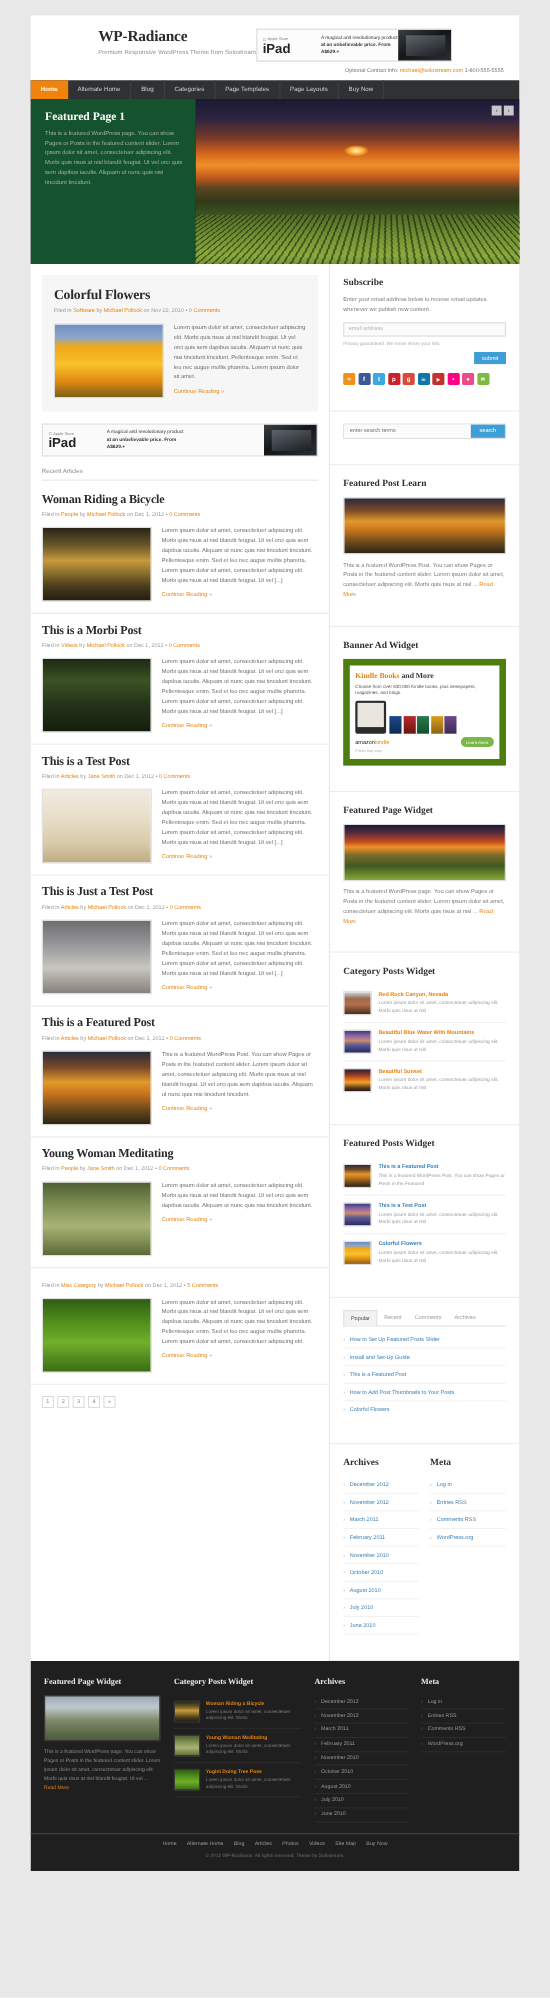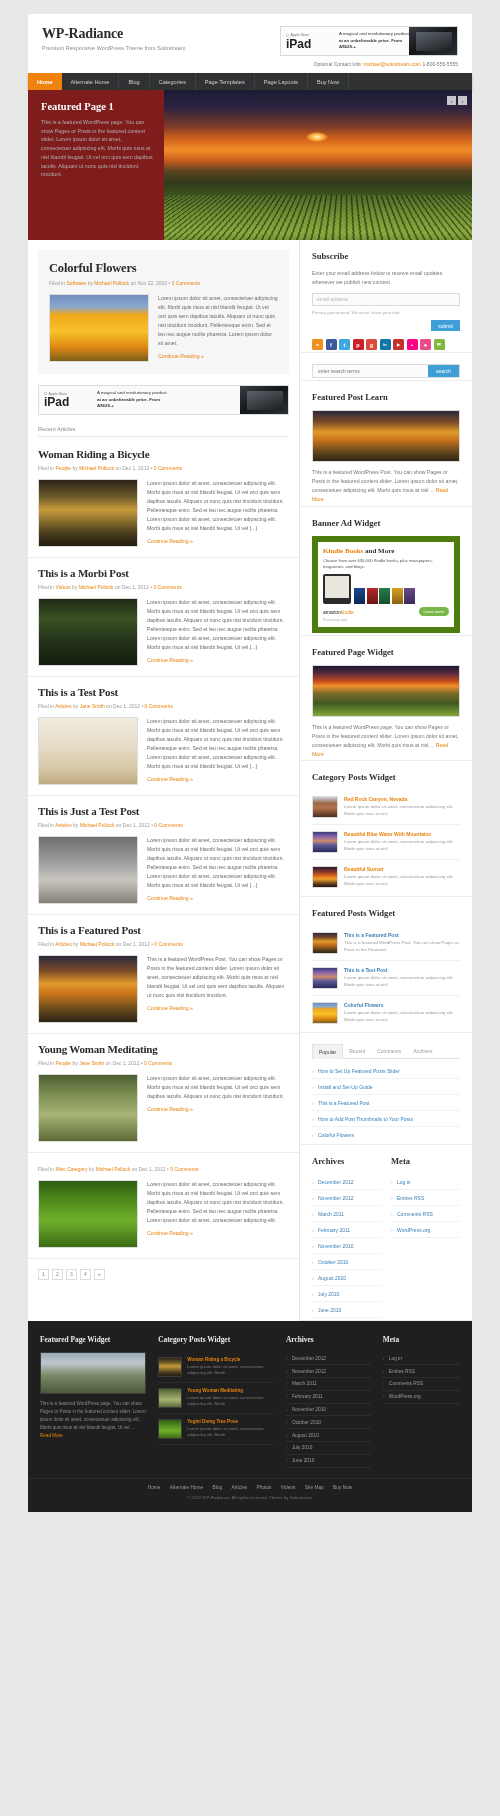--- a/index.html
+++ b/index.html
@@ -9,21 +9,21 @@
     background: #e8e8e8;
     font-size: 10px;
     color: #555;
     -webkit-font-smoothing: antialiased;
   }
   .page { width: 500px; background:#e8e8e8; padding: 14px 0 0 0; }
   .wrap { width: 444px; margin: 0 auto; }
 
   
   .header { background:#fff; padding: 12px 14px 0 14px; }
-  .hdr-top { display:flex; justify-content:space-between; align-items:flex-start; }
+  .hdr-top { display:flex; justify-content:center; align-items:flex-start; }
   .logo-title {
     font-family:"Liberation Serif", serif; font-weight:bold;
     font-size: 14px; color:#2b2b2b; letter-spacing:-.2px;
   }
   .logo-tag { font-size:5.4px; color:#8b8b8b; margin-top:2.5px; letter-spacing:.1px;}
   .adbox {
     width:178px; height:30px; border:1px solid #d9d9d9; background:#fcfcfc;
     display:flex; align-items:center; overflow:hidden; position:relative;
   }
   .ad-apple { width:58px; padding-left:5px;}
@@ -48,21 +48,21 @@
     box-shadow:0 1px 2px rgba(0,0,0,.25); }
   .nav-item {
     display:flex; align-items:center; padding:0 9px; color:#cfcfcf; font-size:5.6px;
     border-right:1px solid #3e4143; white-space:nowrap; cursor:pointer;
   }
   .nav-item.active { background:#f0830d; color:#fff; font-weight:bold; border-right:none; }
 
   
   .slider { position:relative; height:150px; display:flex; background:#111; }
   .slide-text {
-    width:136px; background:#7f1d1d; color:#c9c9c9; padding:11px 11px 0 13px;
+    width:150px; background:#14532d; color:#c9c9c9; padding:11px 11px 0 13px;
   }
   .slide-title {
     font-family:"Liberation Serif", serif; font-weight:bold; color:#fff;
     font-size:10.5px; margin-bottom:6px;
   }
   .slide-body { font-size:5.3px; line-height:1.65; color:#aeaeae; }
   .slide-img { flex:1; position:relative; overflow:hidden;
     background:
       linear-gradient(to bottom,
         #1a1a33 0%, #2e2340 12%, #7a3a28 24%, #d4641b 33%,
@@ -115,21 +115,21 @@
 
   .article { padding:9px 10px 10px 10px; border-bottom:1px solid #ececec; }
   .article:last-child { border-bottom:none; }
 
   
   .pagenav { display:flex; gap:3px; padding:10px 10px 14px 10px; }
   .pg { width:11px; height:11px; border:1px solid #dcdcdc; background:#fff;
         font-size:5px; color:#888; display:flex; align-items:center; justify-content:center; cursor:pointer;}
 
   
-  .widget { padding:11px 12px 2px 12px; border-bottom:1px solid #ededed;}
+  .widget { padding:11px 12px 23px 12px; border-bottom:1px solid #ededed;}
   .widget-title {
     font-family:"Liberation Serif", serif; font-weight:bold; font-size:8.6px; color:#2f2f2f;
     margin-bottom:8px;
   }
   .w-text { font-size:5.2px; line-height:1.7; color:#777; }
   .email-input {
     width:100%; height:13px; border:1px solid #dcdcdc; background:#fbfbfb;
     font-size:5px; color:#b5b5b5; padding:0 4px; margin-top:6px; display:flex; align-items:center;
   }
   .privacy { font-size:4.3px; color:#aaa; margin-top:4px; line-height:1.5;}

